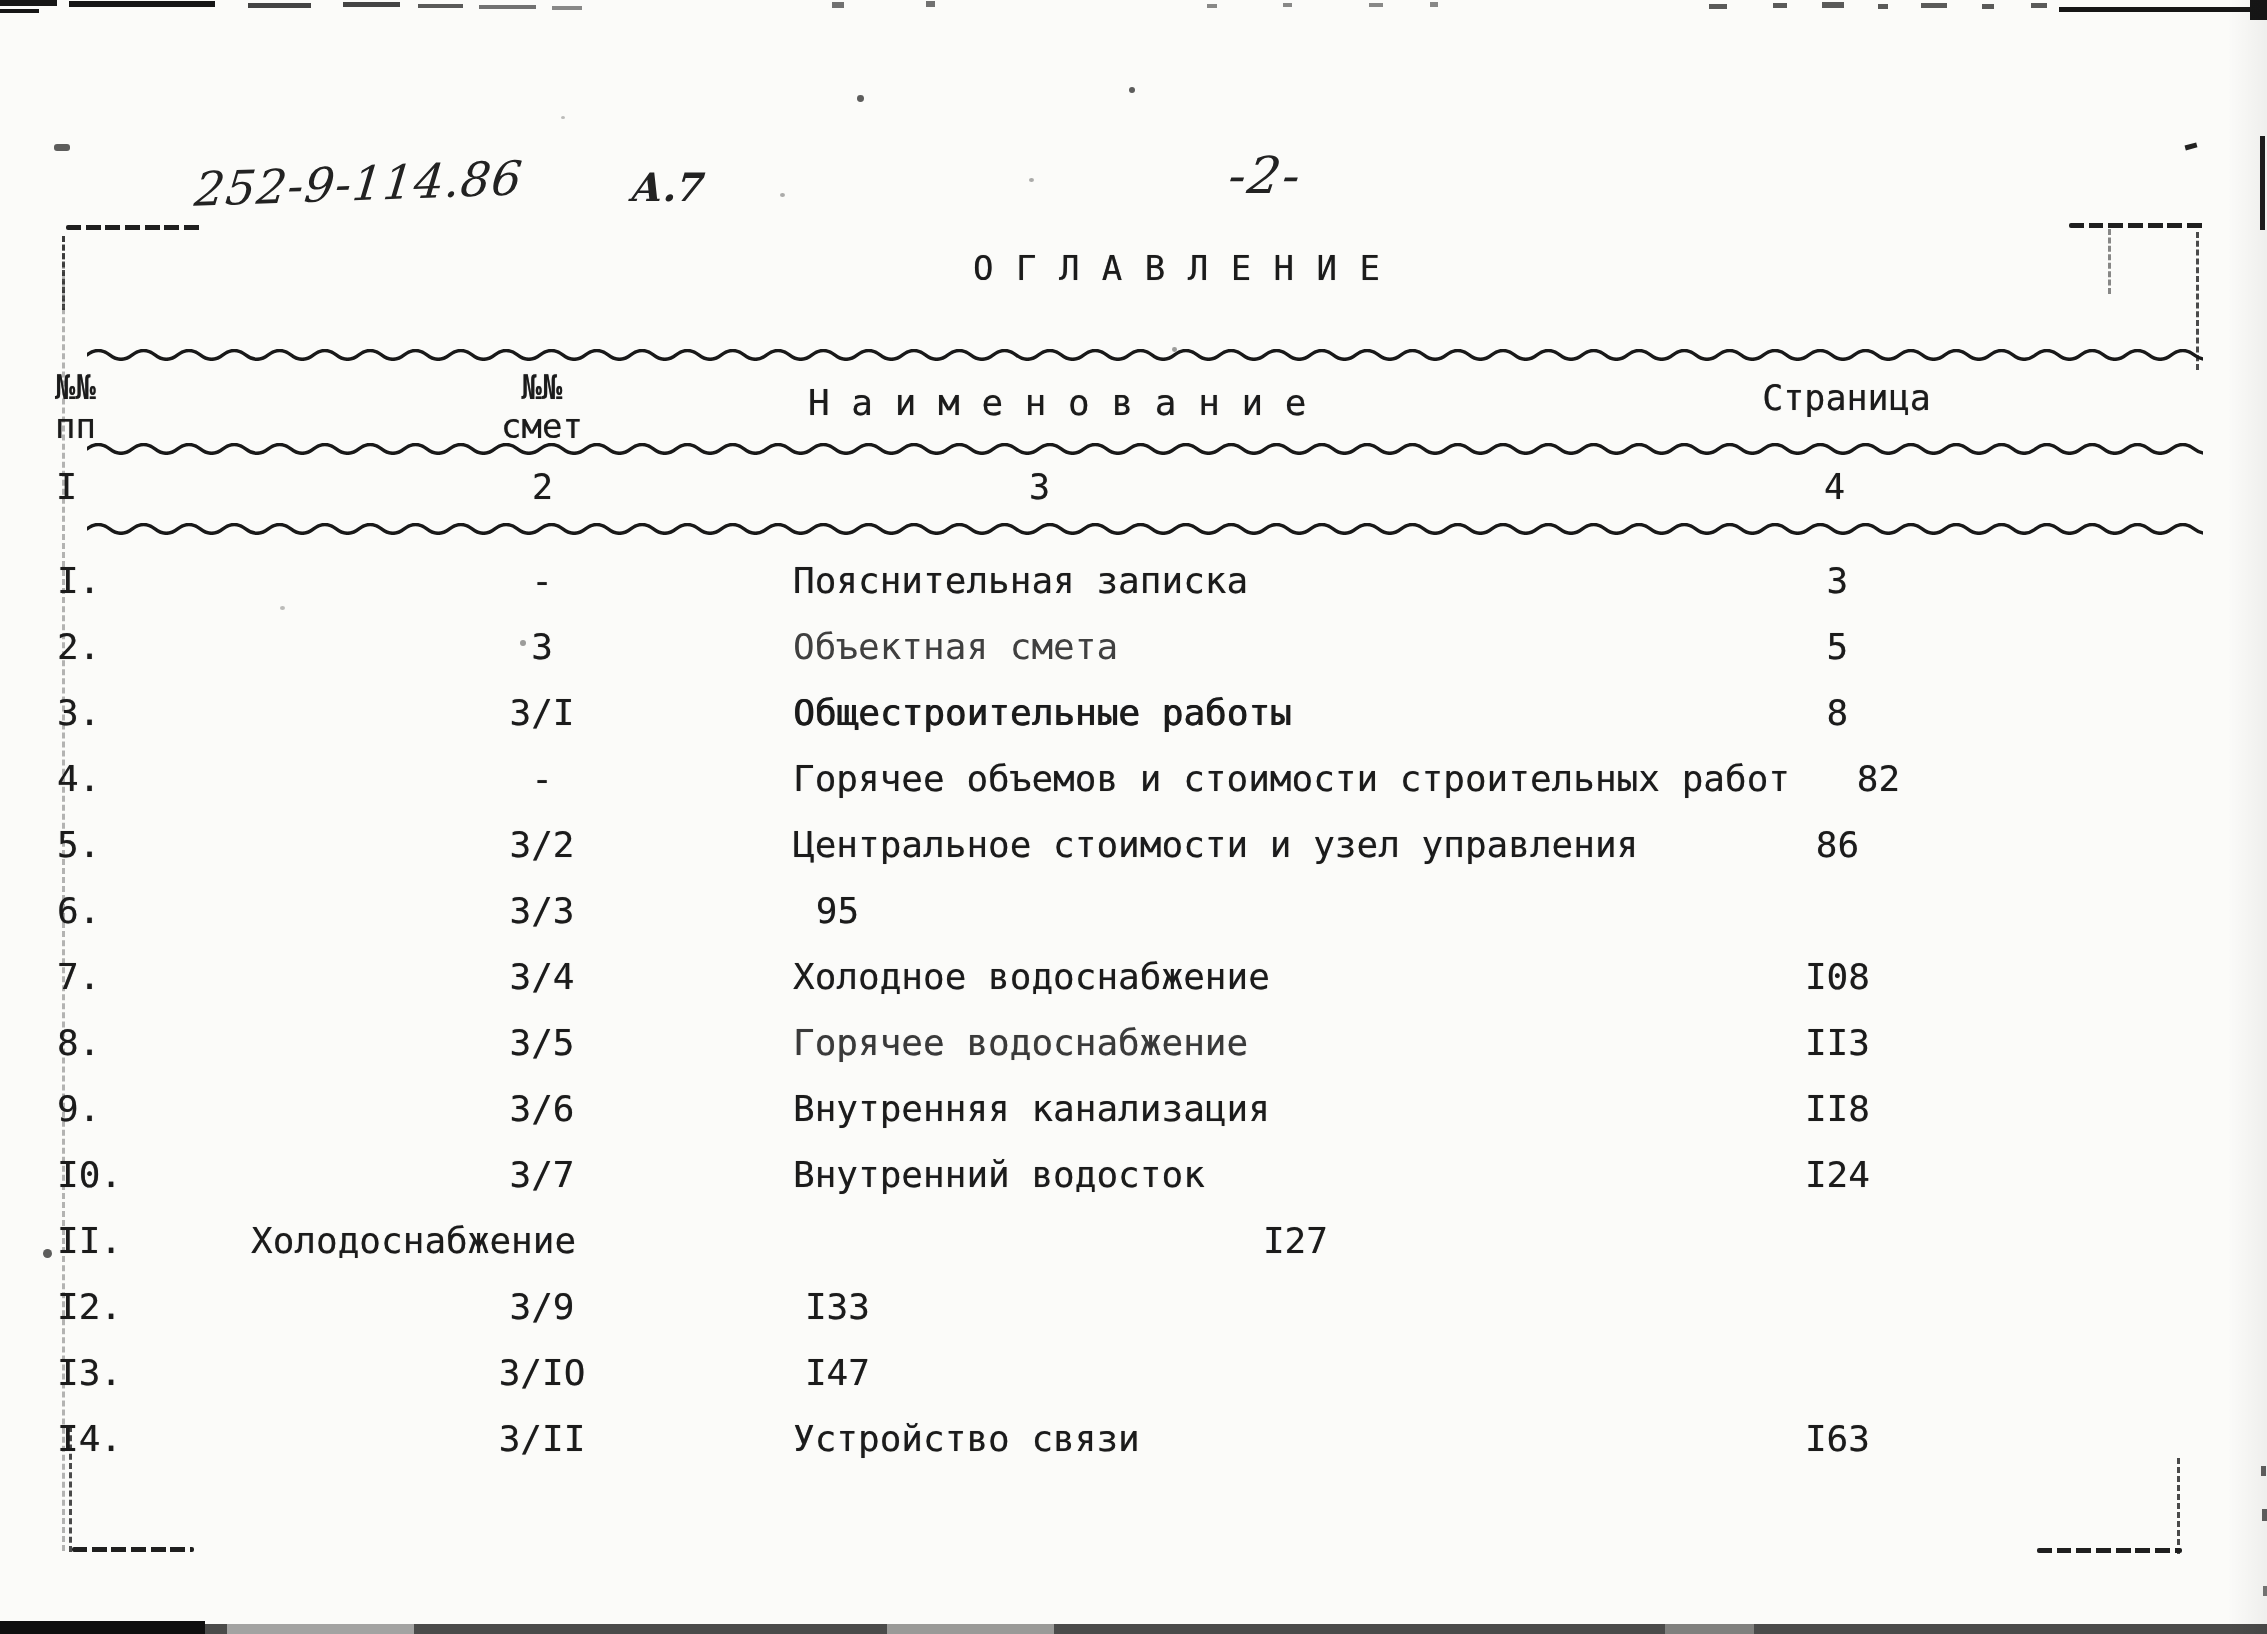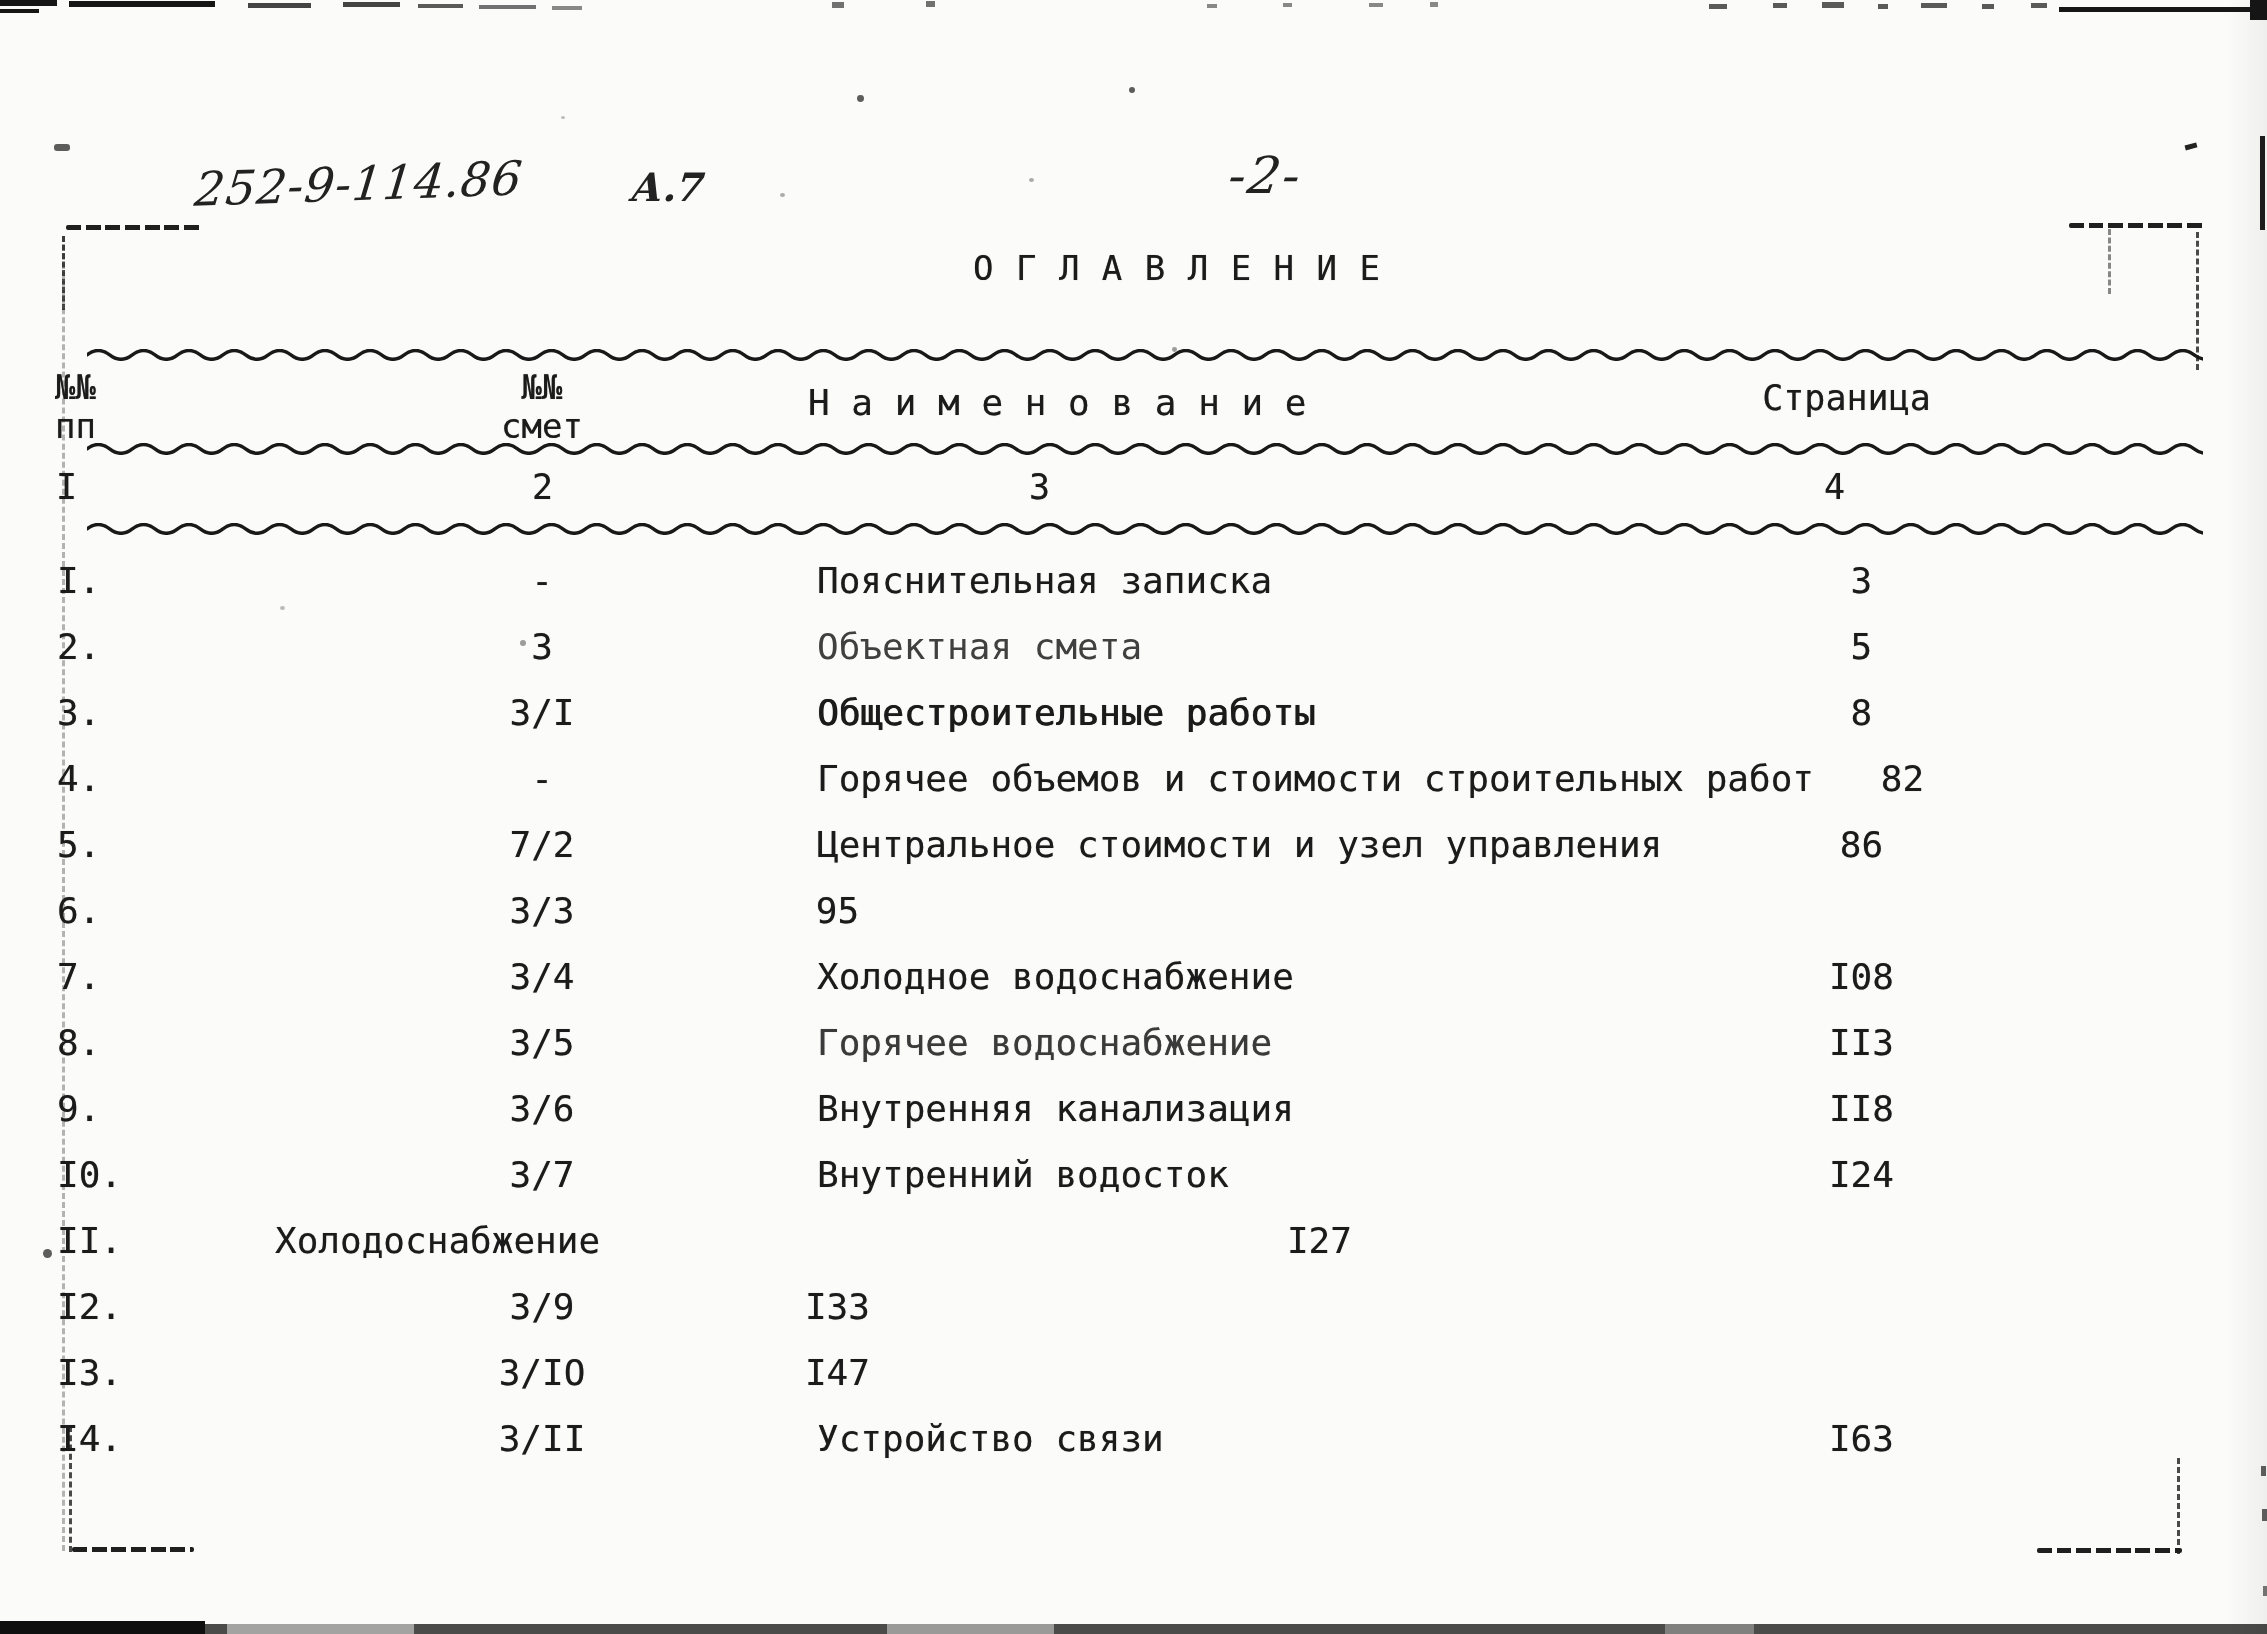--- a/index.html
+++ b/index.html
@@ -30,21 +30,21 @@
   
   .wavy{left:87px;width:2116px;height:11.8px;}
   .wavy svg{display:block;}
   .wavy-a{top:349px;} .wavy-b{top:443px;} .wavy-c{top:523px;}
   
   .rows{left:0;top:548px;width:2268px;}
   .row{display:flex;height:66px;line-height:66px;font-size:36px;}
   .row>div{white-space:nowrap;text-shadow:0 0 0.7px rgba(10,10,10,.55);}
   .c1{flex:0 0 207px;padding-left:57px;box-sizing:border-box;}
   .c2{flex:0 0 414px;margin-left:128px;text-align:center;}
-  .c3{flex:0 0 956px;margin-left:68px;}
+  .c3{flex:0 0 956px;margin-left:44px;}
   .c4{flex:0 0 167px;margin-left:4.9px;text-align:center;}
   .row:nth-child(2) .c3{color:#404040;text-shadow:none;}
   .row:nth-child(8) .c3{color:#3a3a3a;}
   .row:nth-child(3) .c3{text-shadow:0.8px 0 0 #1b1b1b,0 0 0.7px rgba(10,10,10,.6);}
   
   .dash-h{background:repeating-linear-gradient(90deg,#1f1f1f 0 14.8px,rgba(0,0,0,0) 14.8px 19.7px);border-radius:2px;height:4.9px;}
   .dash-v{width:0;border-left:3px dashed rgba(30,30,30,.8);}
   .fl-faint{left:62px;top:236px;height:1315px;width:0;border-left:3px dashed rgba(45,45,45,.35);}
   .fl-top{left:62px;top:236px;height:74px;}
   .fl-bot{left:69px;top:1426px;height:126px;}
@@ -189,21 +189,21 @@
       <div class="c4">8</div>
     </div>
     <div class="row">
       <div class="c1">4.</div>
       <div class="c2">-</div>
       <div class="c3">Горячее объемов и стоимости строительных работ</div>
       <div class="c4">82</div>
     </div>
     <div class="row">
       <div class="c1">5.</div>
-      <div class="c2">7/2</div>
+      <div class="c2">3/2</div>
       <div class="c3">Центральное стоимости и узел управления</div>
       <div class="c4">86</div>
     </div>
     <div class="row">
       <div class="c1">6.</div>
       <div class="c2">3/3</div>
       <div class="c4">95</div>
     </div>
     <div class="row">
       <div class="c1">7.</div>

